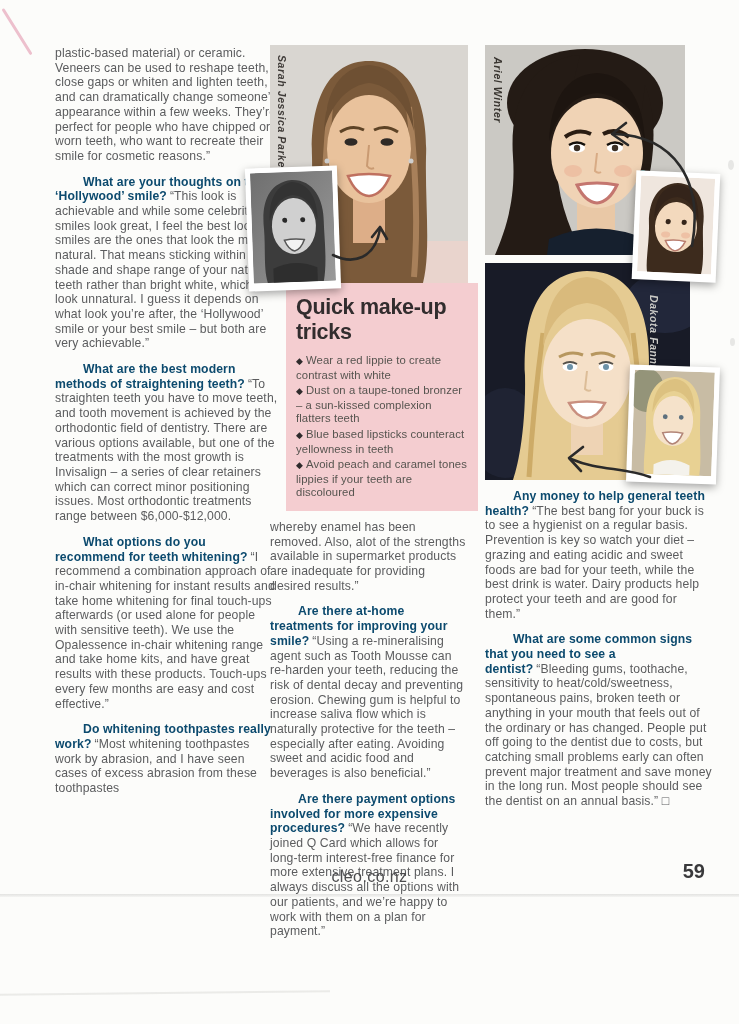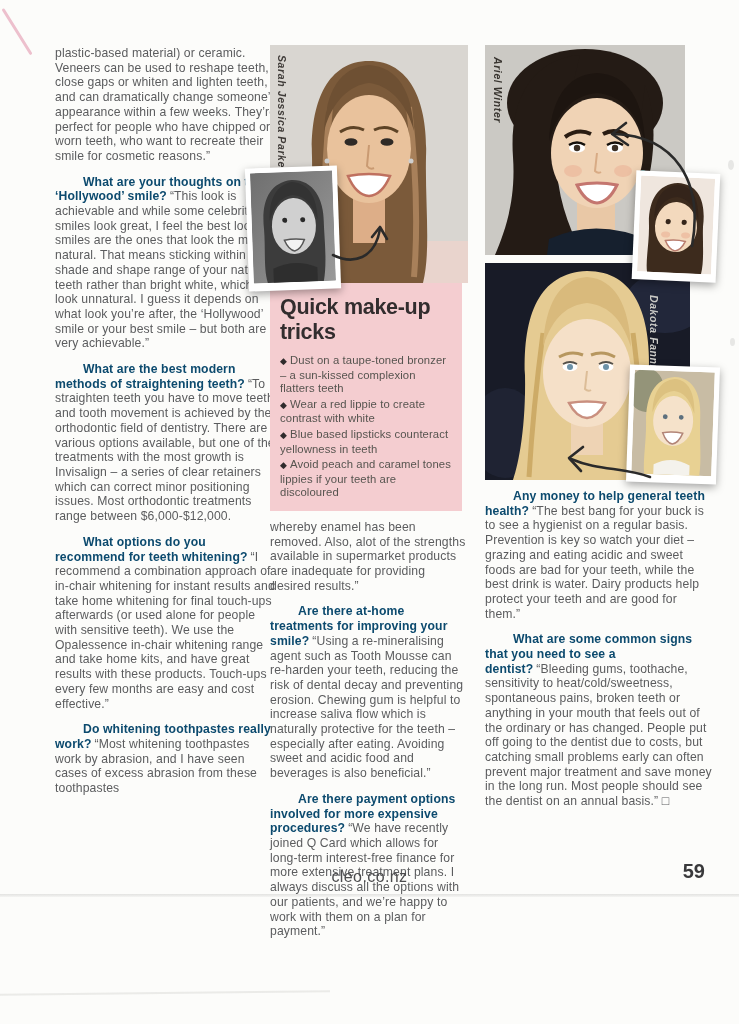--- a/index.html
+++ b/index.html
@@ -27,21 +27,21 @@
   .vlabel-ariel{left:7px;top:12px;color:#38342f;}
   .vlabel-dakota{right:30px;top:32px;color:#c9c9c5;}
   .polaroid{position:absolute;background:#fff;padding:5px 5px 8px;
             box-shadow:0 3px 8px rgba(0,0,0,.35);z-index:5;}
   .polaroid svg{display:block;}
   .pol-sjp{left:247px;top:167px;transform:rotate(-2deg);}
   .pol-ariel{left:634px;top:172px;transform:rotate(2.5deg);}
   .pol-dakota{left:628px;top:366px;transform:rotate(2deg);}
   .arrow{position:absolute;z-index:6;}
   
-  .pink-box{background:#f4cdd0;width:172px;padding:12px 10px 9px;margin:0 6px 0 0;}
+  .pink-box{background:#f4cdd0;width:172px;padding:12px 10px 9px;margin:0 6px 0 16px;}
   .pink-title{font-size:21.5px;font-weight:bold;color:#322d2e;letter-spacing:-.3px;margin:0 0 9px 0;}
   .bullet-item{font-size:11.3px;line-height:13.6px;color:#56544f;letter-spacing:.1px;margin:0 0 2px 0;}
   .diamond{font-size:9px;margin-right:3px;color:#2f2b2c;}
   .mid-text{margin-top:9px;}
   
   .footer-url{position:absolute;left:0;top:868px;width:739px;text-align:center;
               font-size:16px;color:#4c4c4e;letter-spacing:.4px;}
   .page-number{position:absolute;right:34px;top:860px;font-size:20px;font-weight:bold;color:#39393b;}
   .page-edge{position:absolute;left:0;top:894px;width:739px;height:3px;
              background:linear-gradient(#e3e3e1,#f4f4f2);}
@@ -93,22 +93,22 @@
         <path d="M99 100 L 97 121 q 3 4 7 2" stroke="#c99a72" stroke-width="2" fill="none"></path>
         <path d="M78 131 Q 99 127 120 131 Q 112 150 99 151 Q 86 150 78 131 Z" fill="#ffffff" stroke="#bf705f" stroke-width="2.5"></path>
         <circle cx="57" cy="116" r="2.5" fill="#cfcfcf"></circle>
         <circle cx="141" cy="116" r="2.5" fill="#cfcfcf"></circle>
       </svg>
       <span class="vlabel vlabel-sjp">Sarah Jessica Parker</span>
     </div>
 
     <div class="pink-box">
       <h2 class="pink-title">Quick make-up tricks</h2>
+      <p class="bullet-item"><span class="diamond">◆</span><span>Wear a red lippie to create contrast with white</span></p>
       <p class="bullet-item"><span class="diamond">◆</span><span>Dust on a taupe-toned bronzer – a sun-kissed complexion flatters teeth</span></p>
-      <p class="bullet-item"><span class="diamond">◆</span><span>Wear a red lippie to create contrast with white</span></p>
       <p class="bullet-item"><span class="diamond">◆</span><span>Blue based lipsticks counteract yellowness in teeth</span></p>
       <p class="bullet-item"><span class="diamond">◆</span><span>Avoid peach and caramel tones lippies if your teeth are discoloured</span></p>
     </div>
 
     <div class="body-text mid-text">
       <p class="intro">whereby enamel has been removed. Also, alot of the strengths available in supermarket products are inadequate for providing desired results.”</p>
       <p class="qa">
         <span class="q">Are there at-home treatments for improving your smile?</span><span>“Using a re-mineralising agent such as Tooth Mousse can re-harden your teeth, reducing the risk of dental decay and preventing erosion. Chewing gum is helpful to increase saliva flow which is naturally protective for the teeth – especially after eating. Avoiding sweet and acidic food and beverages is also beneficial.”</span>
       </p>
       <p class="qa">

